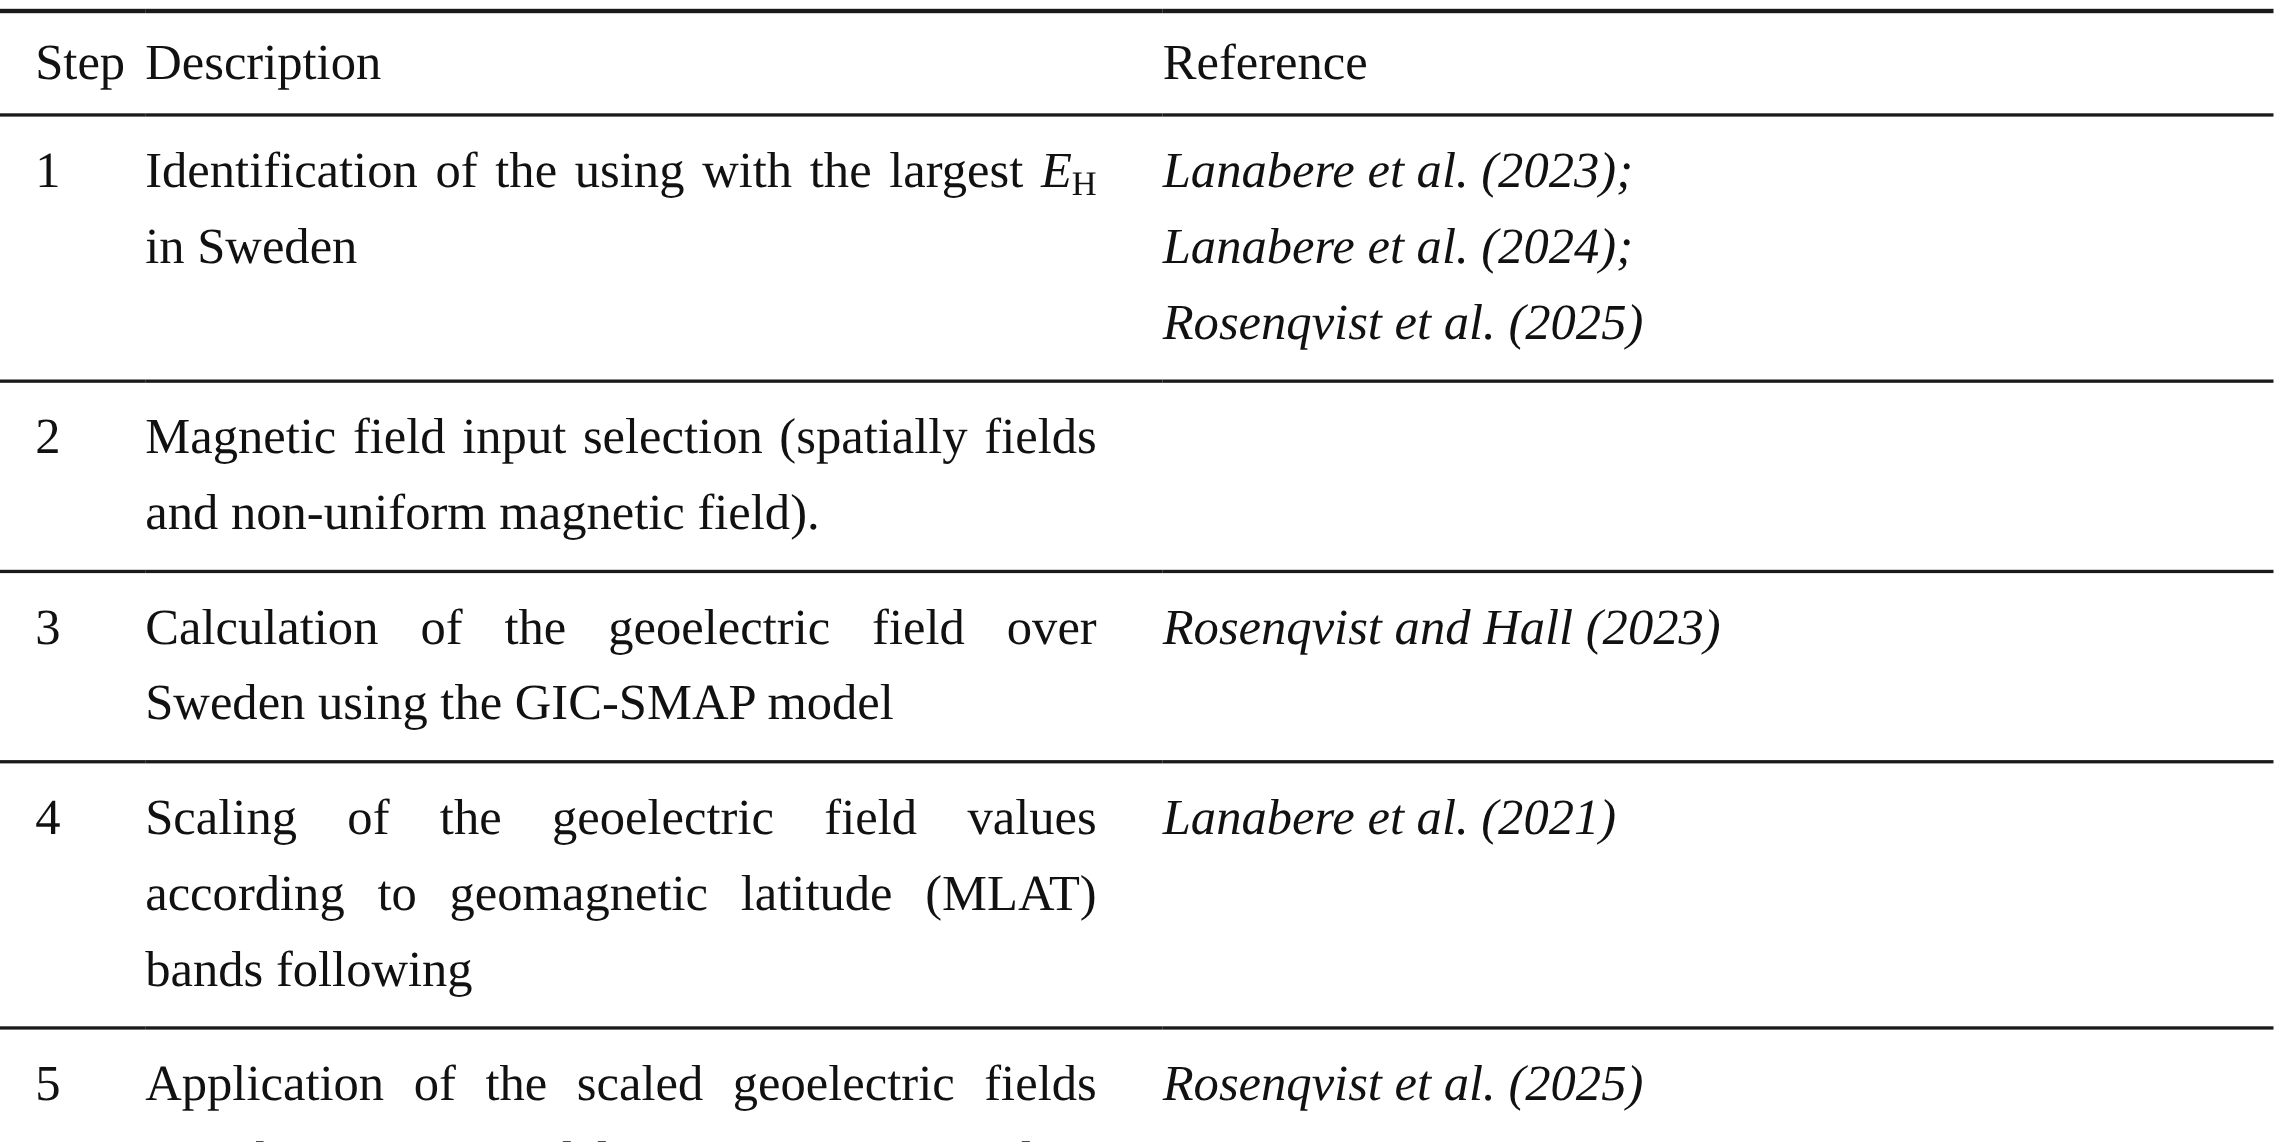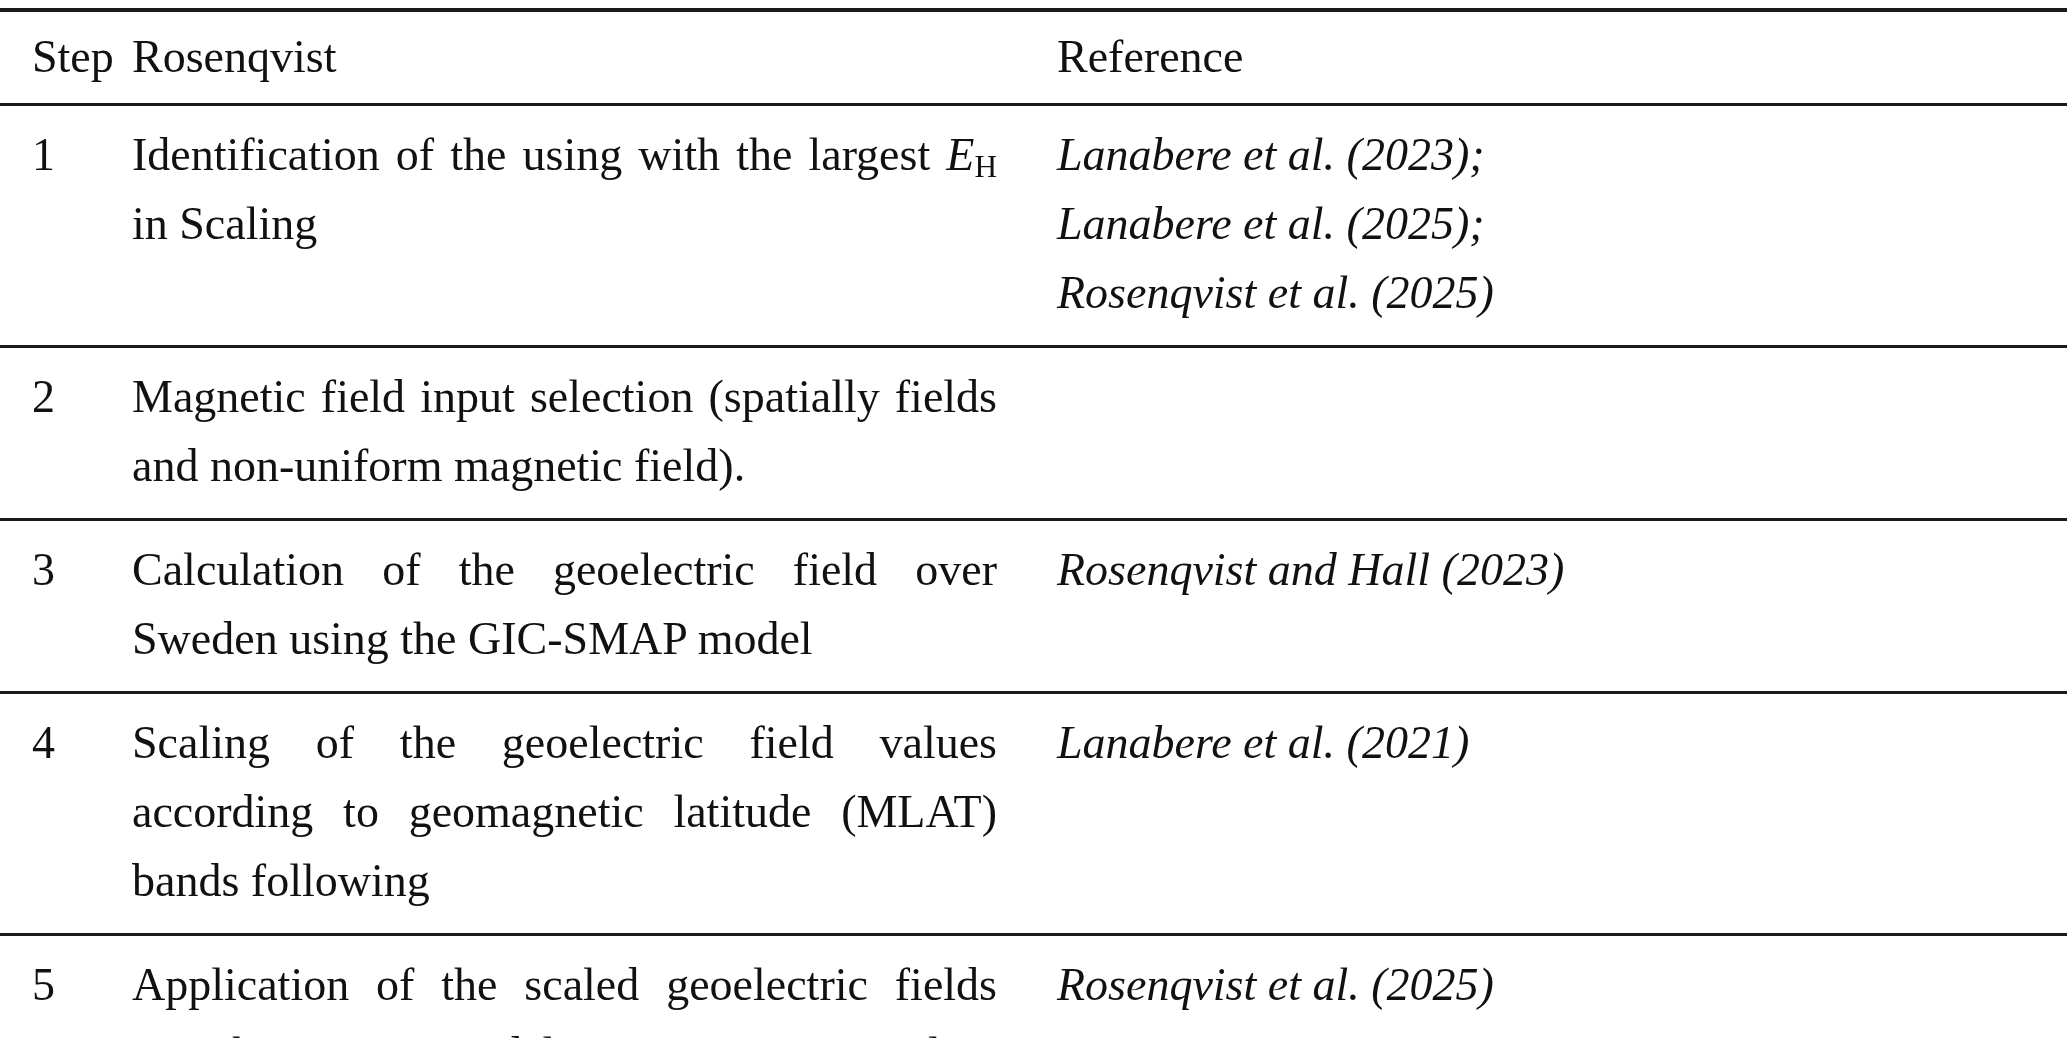--- a/index.html
+++ b/index.html
@@ -80,32 +80,32 @@
   }
 </style>
 </head>
 <body>
 
 <div class="page">
   <table class="steps-table">
     <thead>
       <tr>
         <th class="col-step">Step</th>
-        <th class="col-desc">Rosenqvist</th>
+        <th class="col-desc">Description</th>
         <th class="col-ref">Reference</th>
       </tr>
     </thead>
     <tbody>
 
       <tr>
         <td class="col-step">1</td>
-        <td class="col-desc"><span>Identification of the using with the largest </span><span class="math-var"><span class="base">E</span><sub>H</sub></span><span> in Scaling</span></td>
+        <td class="col-desc"><span>Identification of the using with the largest </span><span class="math-var"><span class="base">E</span><sub>H</sub></span><span> in Sweden</span></td>
         <td class="col-ref">
           <span class="ref-line">Lanabere et al. (2023);</span>
-          <span class="ref-line">Lanabere et al. (2025);</span>
+          <span class="ref-line">Lanabere et al. (2024);</span>
           <span class="ref-line">Rosenqvist et al. (2025)</span>
         </td>
       </tr>
 
       <tr>
         <td class="col-step">2</td>
         <td class="col-desc">Magnetic field input selection (spatially fields and non-uniform magnetic field).</td>
         <td class="col-ref"></td>
       </tr>
 

